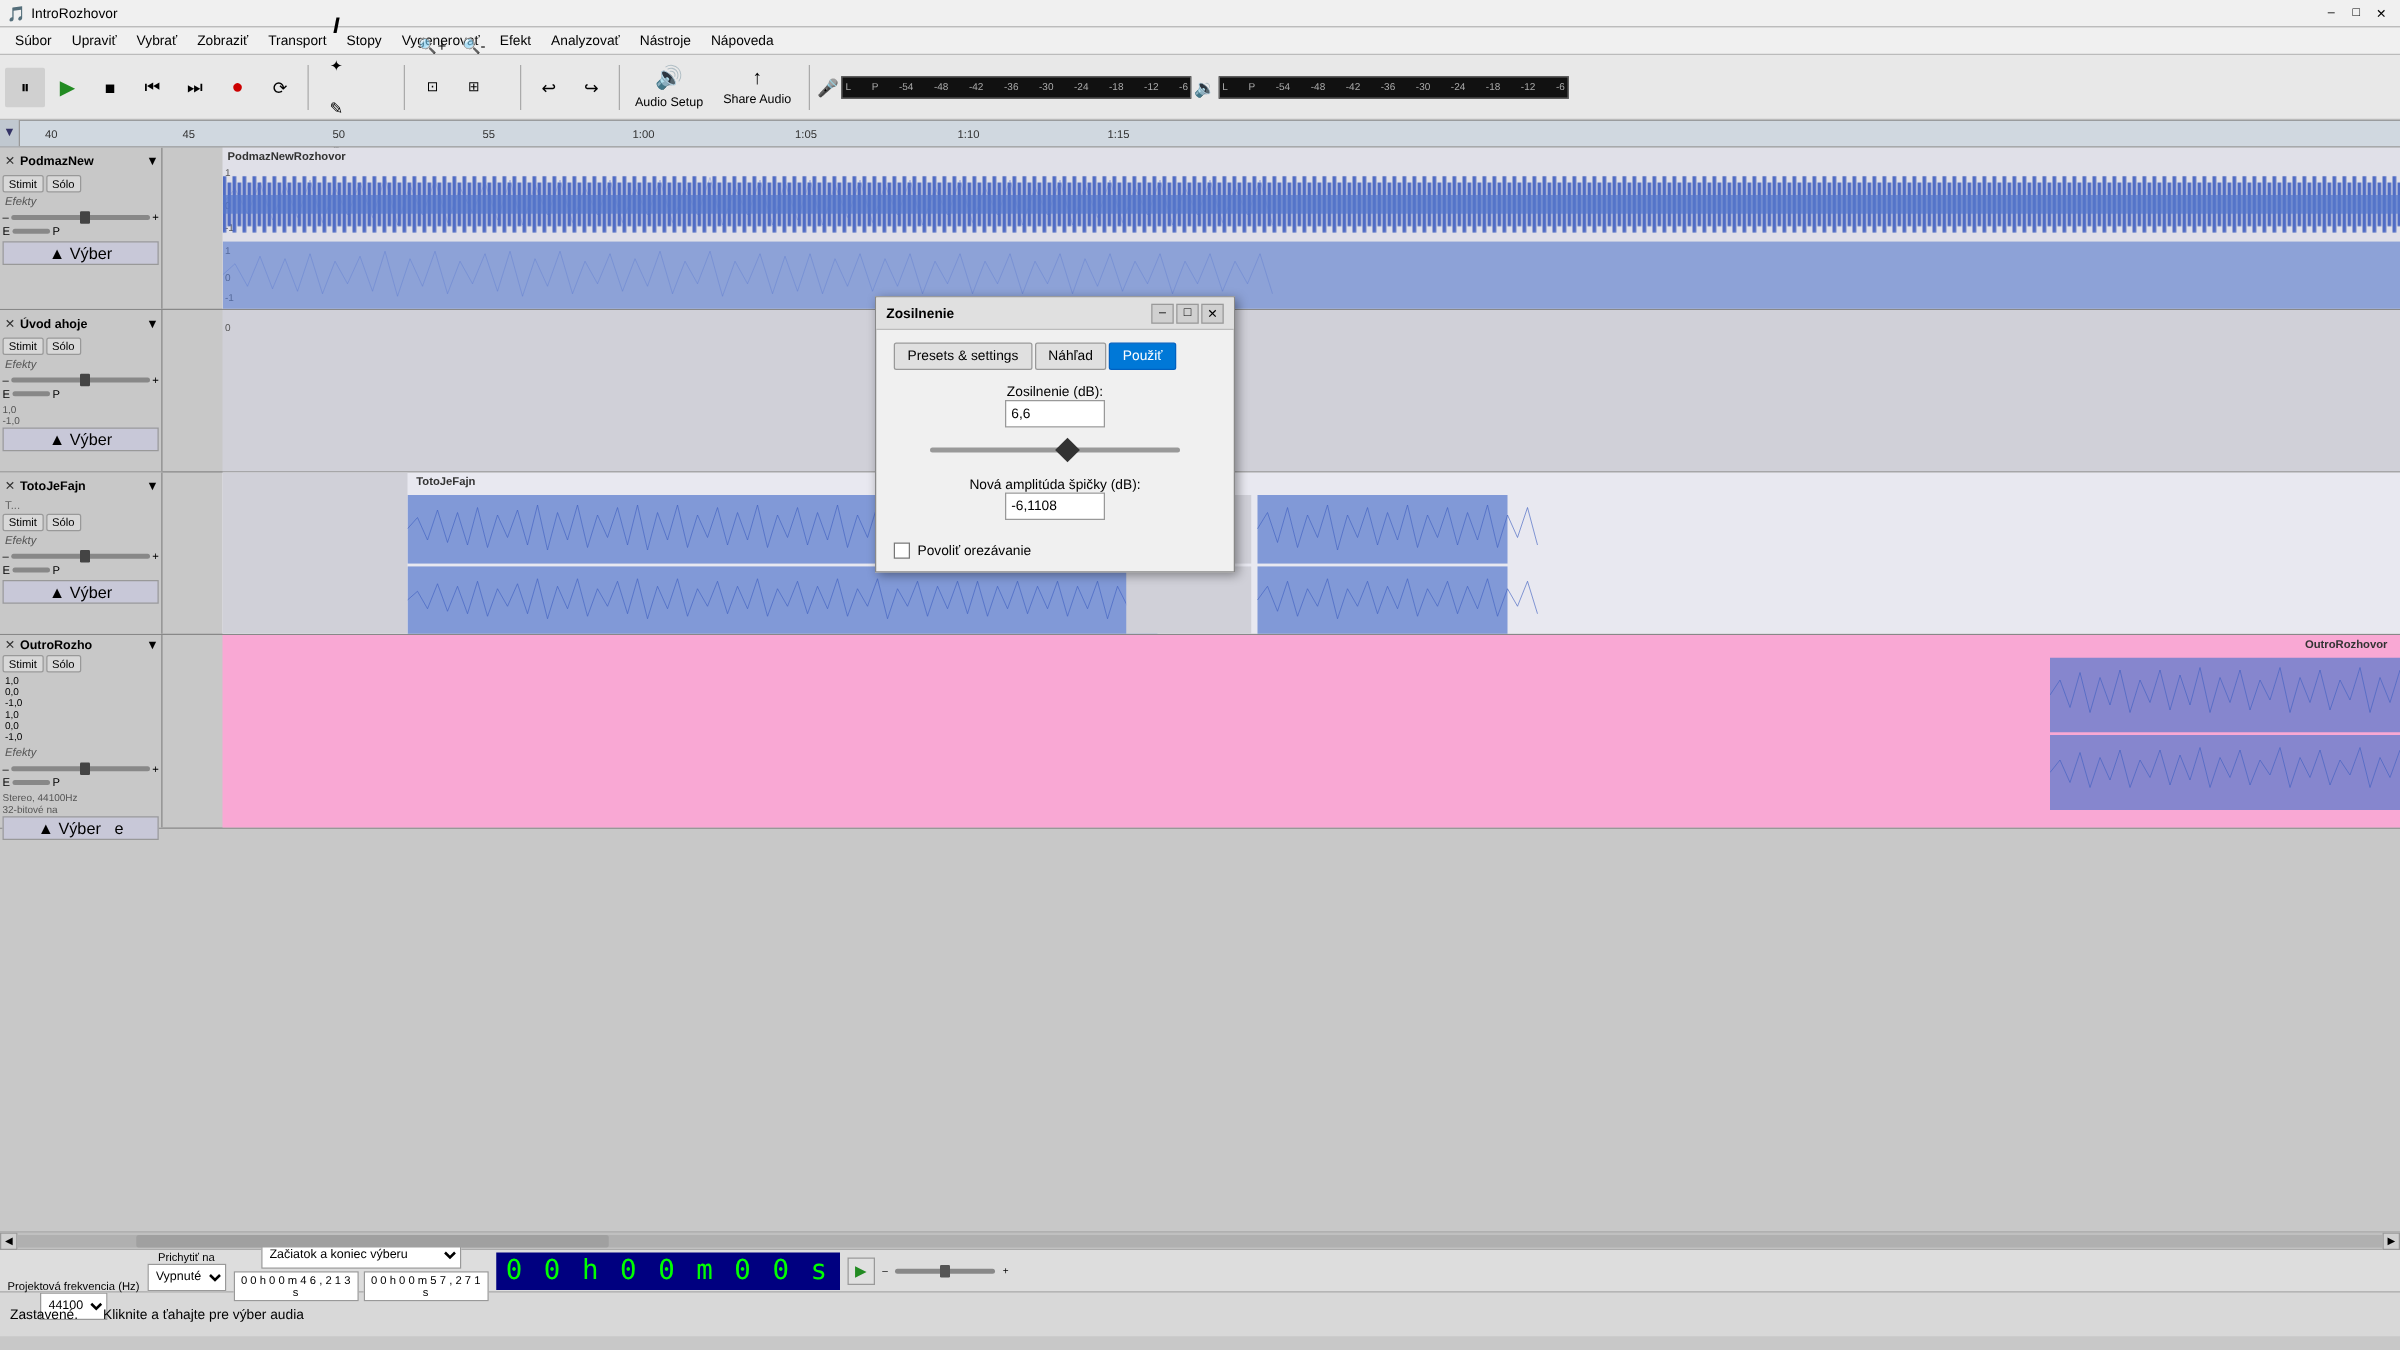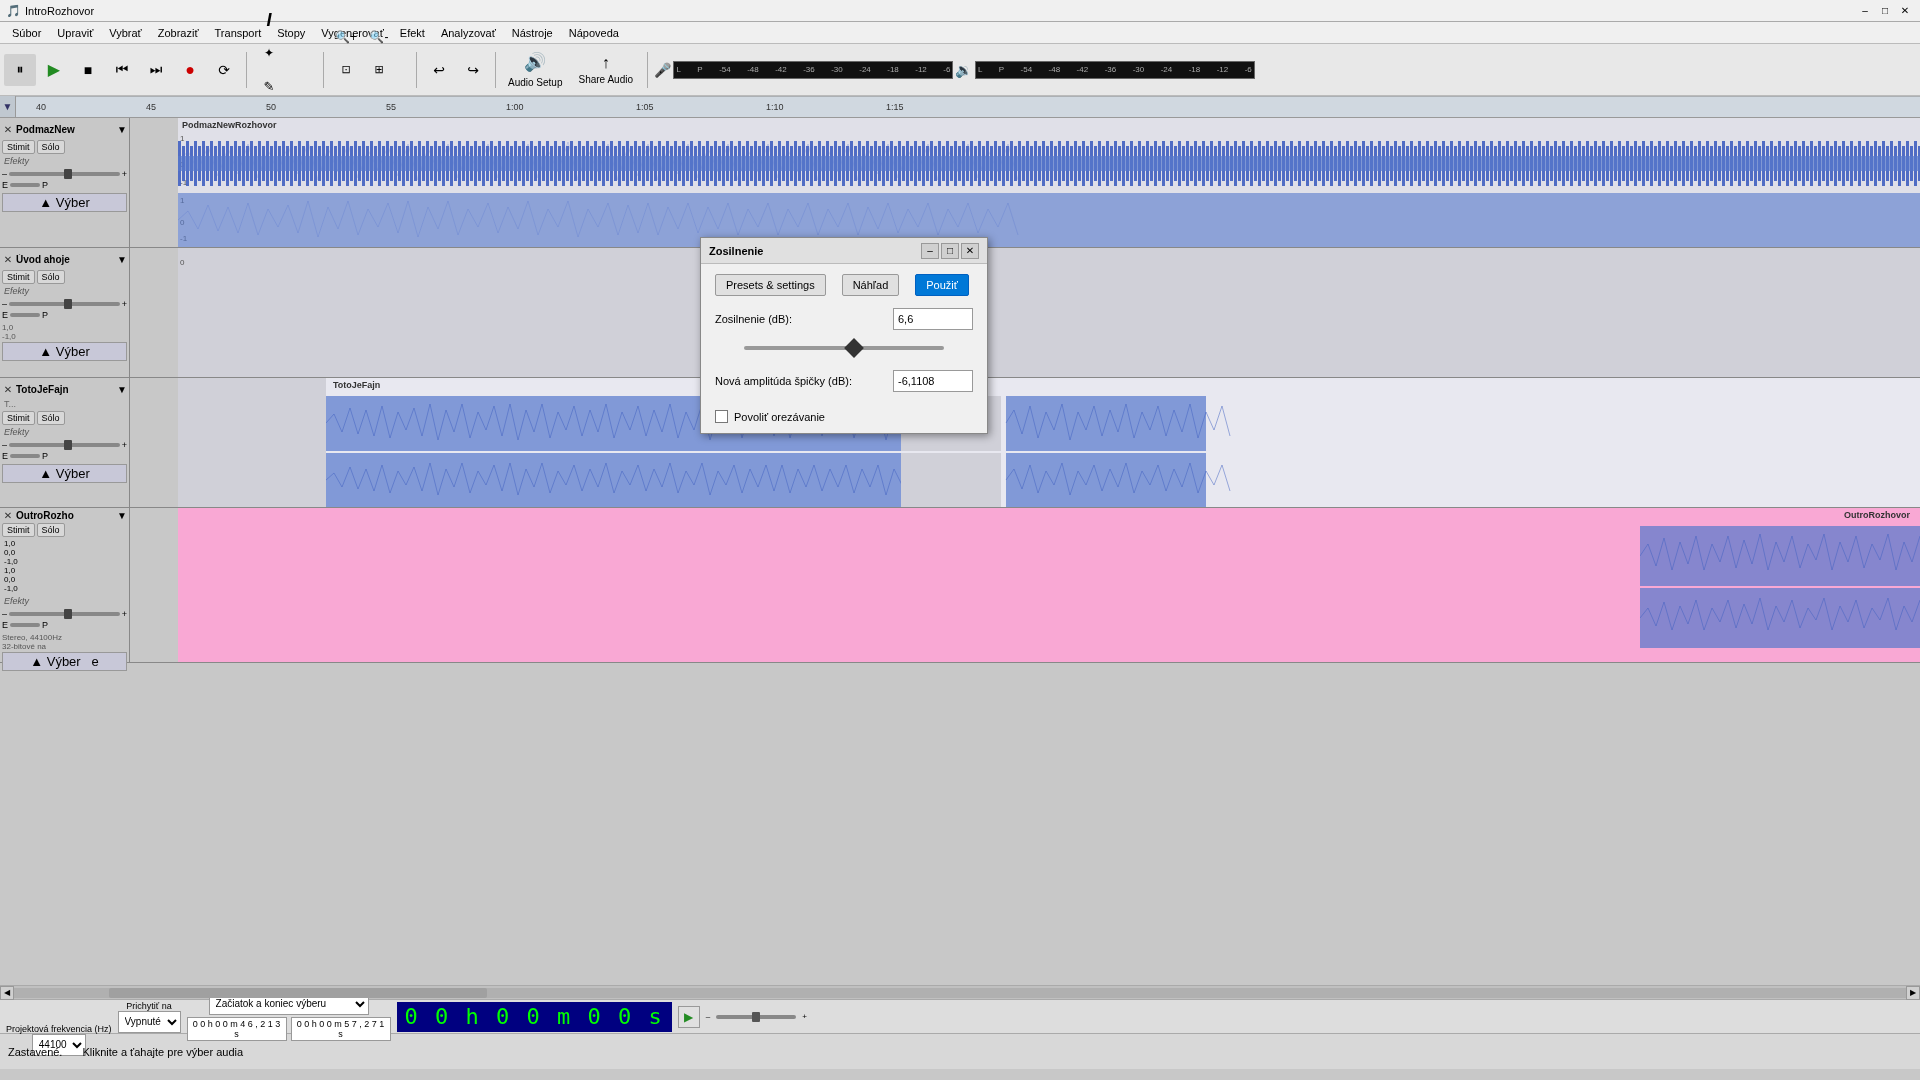--- a/index.html
+++ b/index.html
@@ -410,41 +410,42 @@
       background: #d0d0d0;
       border: 1px solid #999;
       cursor: pointer;
       display: flex; align-items: center; justify-content: center;
       font-size: 10px;
     }
     .dialog-body {
       padding: 10px 14px;
     }
     .dialog-topbtns {
-      display: flex; gap: 16px; margin-bottom: 12px;
+      display: flex; gap: 2px; margin-bottom: 12px;
     }
     .dialog-action-btn {
       padding: 4px 10px;
       background: #e0e0e0;
       border: 1px solid #999;
       cursor: pointer;
       font-size: 11px;
       border-radius: 2px;
     }
     .dialog-action-btn.primary {
       background: #0078d7;
       color: #fff;
       border-color: #0060c0;
     }
 
     .dialog-field {
       display: flex;
       align-items: center;
       justify-content: space-between;
       margin-bottom: 8px;
+      flex-direction: column;
     }
     .dialog-field-label {
       font-size: 11px;
     }
     .dialog-field-input {
       width: 80px;
       height: 22px;
       border: 1px solid #999;
       padding: 0 4px;
       font-size: 11px;

